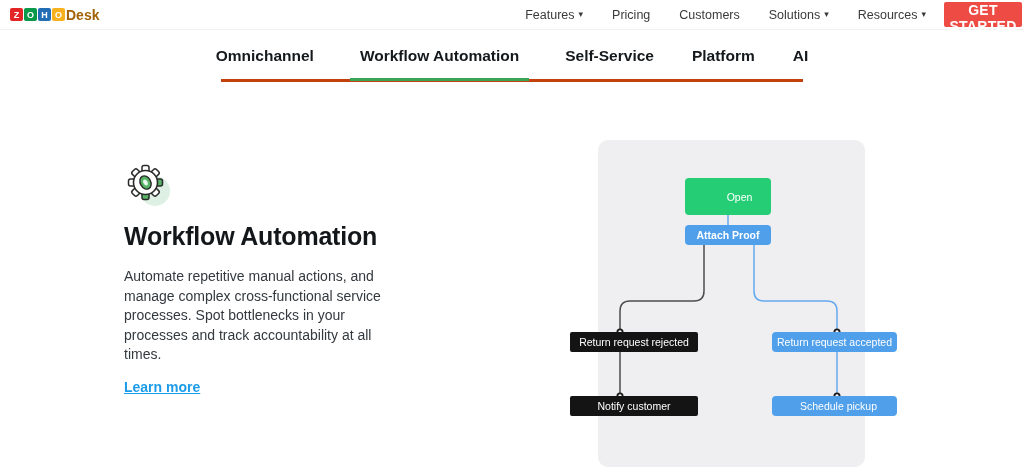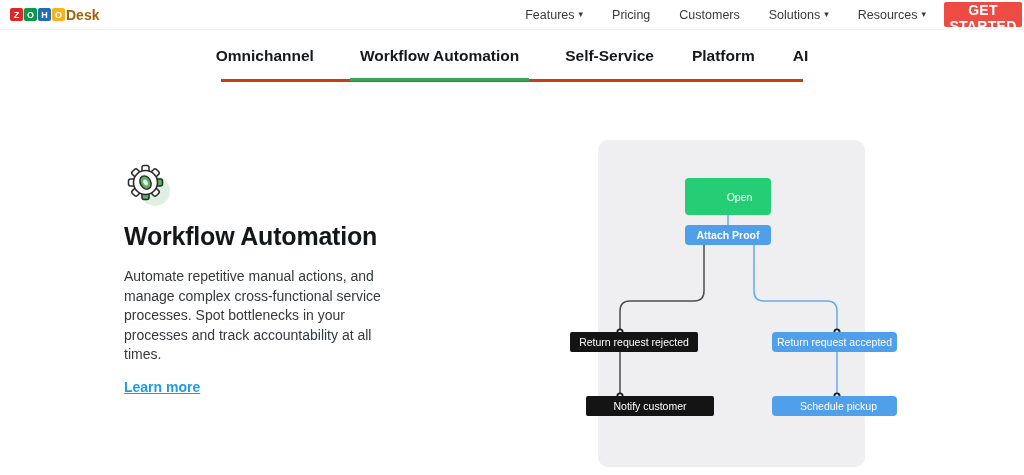--- a/index.html
+++ b/index.html
@@ -53,21 +53,21 @@
   .edges { position: absolute; left: 0; top: 0; width: 350px; height: 345px; }
   .node { position: absolute; color: #fff; font-size: 10.5px; display: flex;
     align-items: center; justify-content: center; white-space: nowrap; }
   .node.green { background: #25ce74; border-radius: 4px; }
   .node.blue  { background: #4f9feb; border-radius: 4px; }
   .node.black { background: #141414; border-radius: 2px; }
   .n-open     { left: 125px; top: 48px;  width: 86px;  height: 37px; padding-left: 23px; }
   .n-attach   { left: 125px; top: 95px;  width: 86px;  height: 20px; font-weight: bold; }
   .n-rejected { left: 10px;  top: 202px; width: 128px; height: 20px; }
   .n-accepted { left: 212px; top: 202px; width: 125px; height: 20px; }
-  .n-notify   { left: 26px;  top: 266px; width: 128px; height: 20px; }
+  .n-notify   { left: 10px;  top: 266px; width: 128px; height: 20px; }
   .n-schedule { left: 212px; top: 266px; width: 125px; height: 20px; padding-left: 8px; }
 </style>
 </head>
 <body>
 
 <header class="topbar">
   <div class="logo">
     <span class="box b0">Z</span>
     <span class="box b1">O</span>
     <span class="box b2">H</span>

